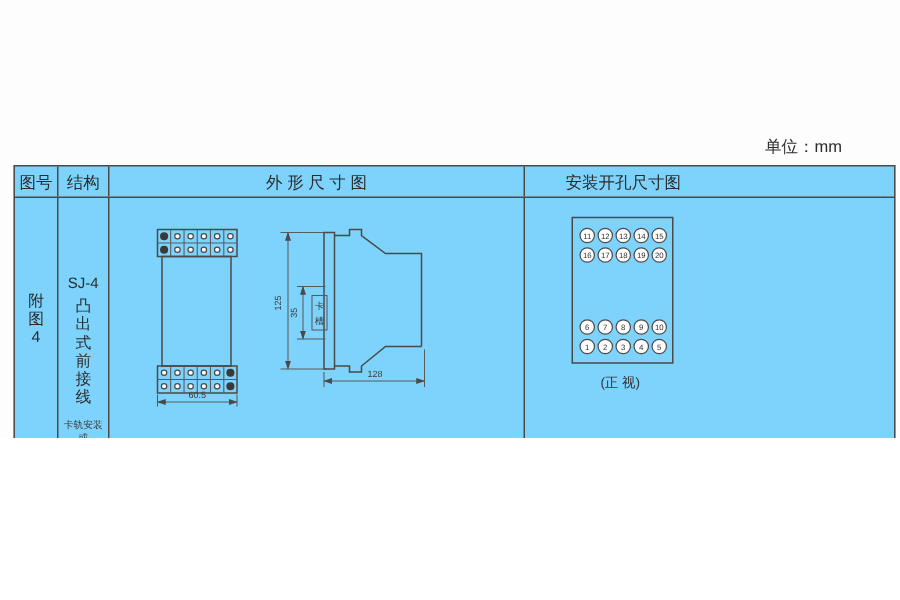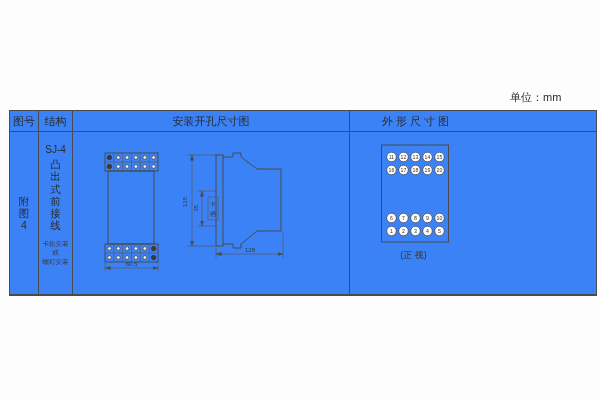--- a/index.html
+++ b/index.html
@@ -1,33 +1,33 @@
 <!DOCTYPE html>
 <html><head>
 <meta charset="utf-8">
 <style>
   * { margin:0; padding:0; box-sizing:border-box; }
   body { background:#fff; }
-  .page { position:relative; width:600px; height:400px; background:#fdfdfd;
+  .page { position:relative; width:600px; height:292px; background:#fdfdfd;
           font-family:"Liberation Sans", sans-serif; color:#333; overflow:hidden;padding-left:19px; }
   .unit-label { position:absolute; top:90px; left:510px; font-size:11px; color:#2b2b2b; }
   .spec-table { position:absolute; left:9px; top:110px; width:588px;
-                border:1px solid #4a4a4a; border-bottom-width:2px; background:#3b82f6; }
+                border:1px solid #4a4a4a; border-bottom-width:2px; background:#7dd3fc; }
   .row { display:grid; grid-template-columns:29px 34px 277px 131px 1fr; }
   .header-row { height:21px; border-bottom:1px solid #4a4a4a; }
   .body-row { height:162px; }
   .hcell { display:flex; align-items:center; justify-content:center;
            font-size:11px; color:#2b2b2b; border-right:1px solid #4a4a4a; white-space:nowrap; }
   .hcell:last-child, .bcell:last-child { border-right:none; }
   .bcell { border-right:1px solid #4a4a4a; position:relative; overflow:hidden; }
   .figure-col { display:flex; flex-direction:column; align-items:center; justify-content:center;
                 font-size:11px; line-height:13px; color:#2b2b2b; }
   .structure-col { display:flex; flex-direction:column; align-items:center; padding-top:12px;
                    font-size:11px; color:#2b2b2b; }
-  .model { font-size:10px; margin-bottom:3px; }
+  .model { font-size:10px; margin-bottom:3px;margin-top:40px; }
   .vchar { font-size:10.5px; line-height:12.3px; }
   .mount-note { margin-top:7px; font-size:6.5px; line-height:9px; text-align:center; color:#3a3a3a; }
   svg { display:block; width:100%; height:100%; }
   svg text { fill:#333; font-family:"Liberation Sans", sans-serif; }
   .stroke { stroke:#4a4a4a; fill:none; stroke-width:1; }
   .thin { stroke:#5a5a5a; fill:none; stroke-width:0.7; }
   .dot  { fill:#fdfdfd; stroke:#4a4a4a; stroke-width:0.8; }
   .dotf { fill:#3a3a3a; stroke:#3a3a3a; }
   .dimtext { font-size:6px; fill:#3a3a3a; }
 </style>
@@ -35,22 +35,22 @@
 <body>
 
 <div class="page">
 
   <div class="unit-label">单位：mm</div>
 
   <div class="spec-table">
     <div class="row header-row">
       <div class="hcell">图号</div>
       <div class="hcell">结构</div>
+      <div class="hcell">外 形 尺 寸 图</div>
       <div class="hcell">安装开孔尺寸图</div>
-      <div class="hcell">外 形 尺 寸 图</div>
     </div>
 
     <div class="row body-row">
 
       <div class="bcell figure-col">
         <span class="vchar">附</span>
         <span class="vchar">图</span>
         <span class="vchar">4</span>
       </div>
 

